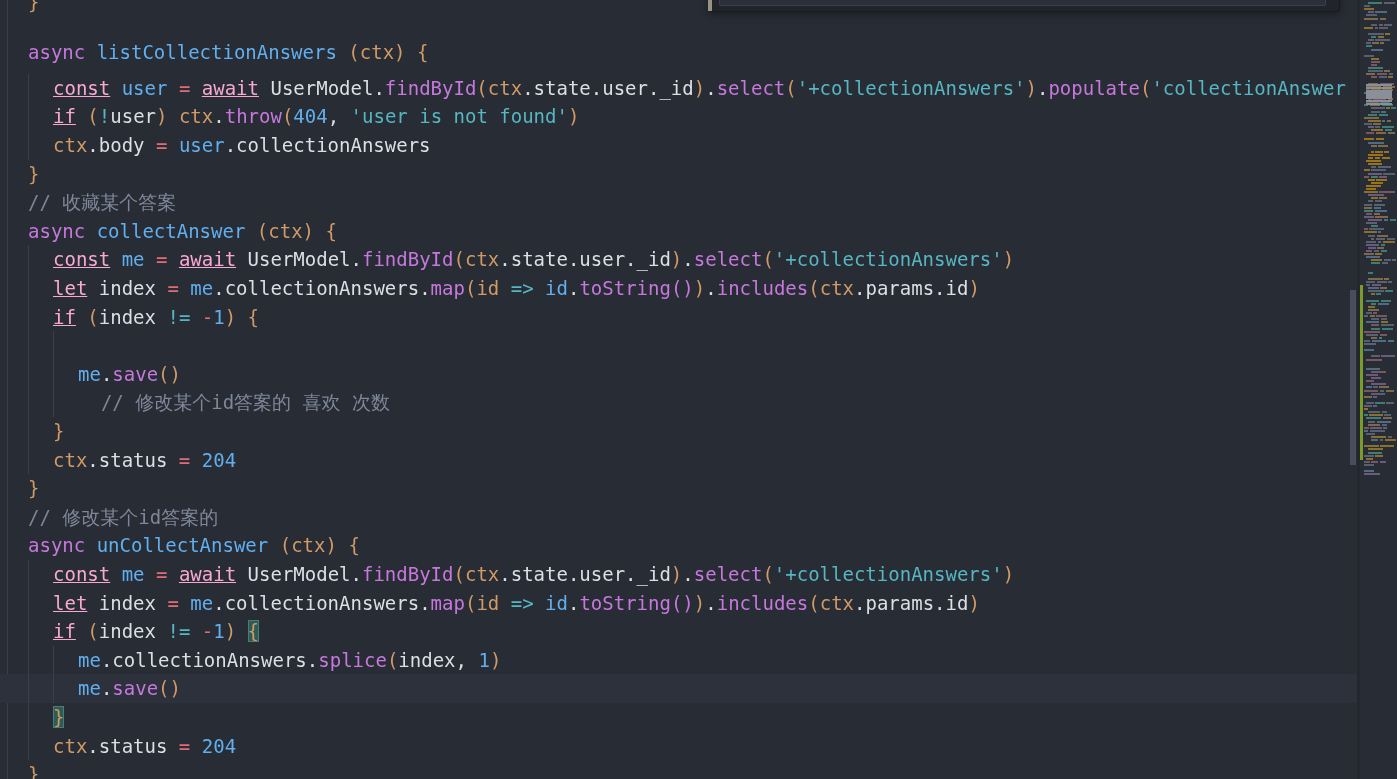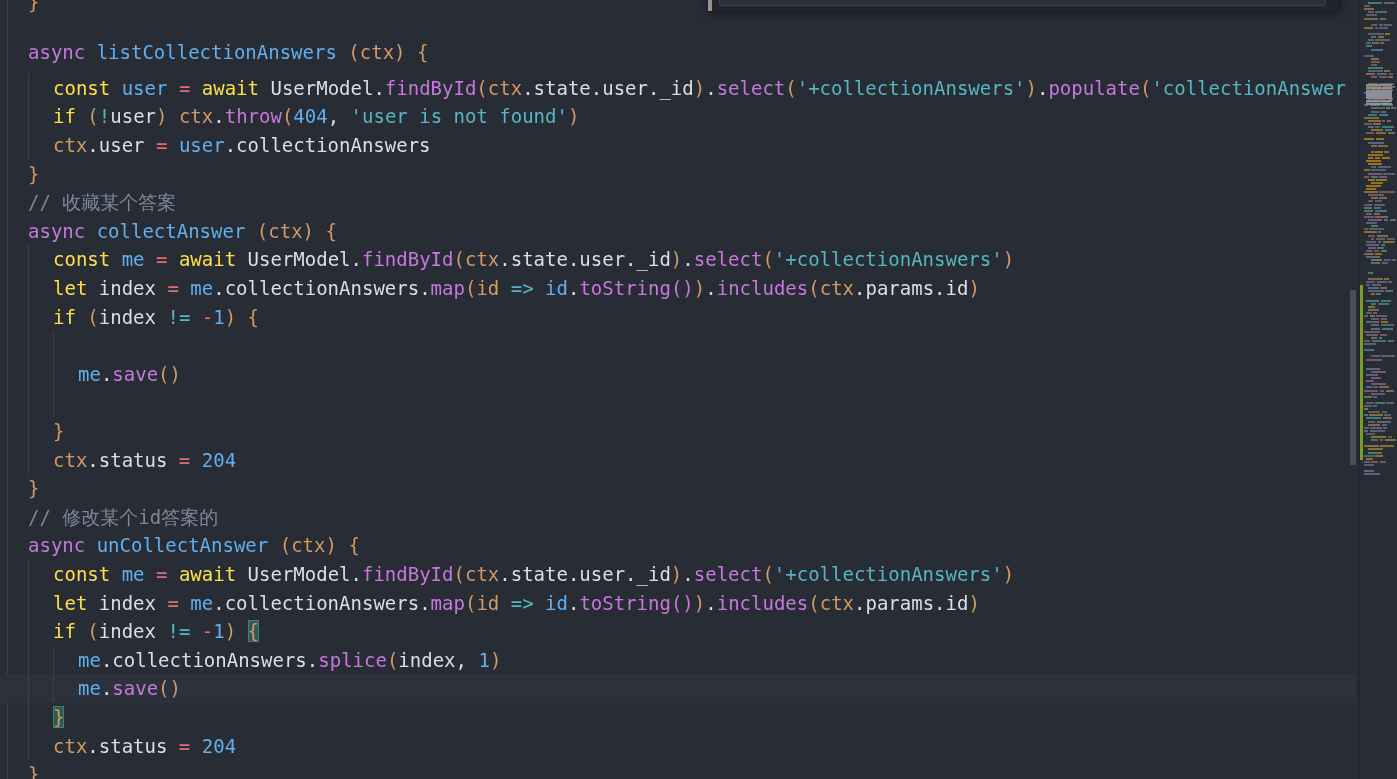--- a/index.html
+++ b/index.html
@@ -74,21 +74,21 @@
 
   
   .bracket-match {
     background: #2d5c57;
     outline: 1px solid #4a7d77;
     outline-offset: -1px;
   }
 
   
   .c-comment  { color: #7d8799; font-style: normal; }
-  .c-keyword  { color: #fde047; }
+  .c-keyword  { color: #f9a8d4; text-decoration: underline; }
   .c-kw2      { color: #c678dd; }
   .c-func     { color: #c678dd; }
   .c-prop     { color: #61afef; }
   .c-num      { color: #61afef; }
   .c-strblue  { color: #56b6c2; }
   .c-op       { color: #56b6c2; }
   .c-brace1   { color: #d19a66; }
   .c-brace2   { color: #c678dd; }
   .c-plain    { color: #dcdfe4; }
   .c-arrow    { color: #56b6c2; }
@@ -165,28 +165,29 @@
 
 <div id="app">
 
   <div id="editor">
     <div class="gutter-edge"></div>
     <div class="code-layer" id="code-layer">
         <div class="line" style="top: -12px;"><span class="txt" style="padding-left: 28px;"><span class="c-brace1">}</span></span></div>
         <div class="line" style="top: 38px;"><span class="txt" style="padding-left: 28px;"><span class="c-kw2">async</span><span class="c-plain"> </span><span class="c-prop">listCollectionAnswers</span><span class="c-plain"> </span><span class="c-brace1">(</span><span class="c-ctx">ctx</span><span class="c-brace1">)</span><span class="c-plain"> </span><span class="c-brace1">{</span></span></div>
         <div class="line" style="top: 73.8px;"><span class="txt" style="padding-left: 53px;"><span class="c-keyword">const</span><span class="c-plain"> </span><span class="c-prop">user</span><span class="c-plain"> </span><span class="c-eq">=</span><span class="c-plain"> </span><span class="c-keyword">await</span><span class="c-plain"> </span><span class="c-plain">UserModel</span><span class="c-plain">.</span><span class="c-func">findById</span><span class="c-brace1">(</span><span class="c-ctx">ctx</span><span class="c-plain">.state.user._id</span><span class="c-brace1">)</span><span class="c-plain">.</span><span class="c-func">select</span><span class="c-brace1">(</span><span class="c-strblue">'+collectionAnswers'</span><span class="c-brace1">)</span><span class="c-plain">.</span><span class="c-func">populate</span><span class="c-brace1">(</span><span class="c-strblue">'collectionAnswer</span></span></div>
         <div class="line" style="top: 102.4px;"><span class="txt" style="padding-left: 53px;"><span class="c-keyword">if</span><span class="c-plain"> </span><span class="c-brace1">(</span><span class="c-op">!</span><span class="c-plain">user</span><span class="c-brace1">)</span><span class="c-plain"> </span><span class="c-ctx">ctx</span><span class="c-plain">.</span><span class="c-func">throw</span><span class="c-brace1">(</span><span class="c-num">404</span><span class="c-plain">, </span><span class="c-strblue">'user is not found'</span><span class="c-brace1">)</span></span></div>
-        <div class="line" style="top: 131px;"><span class="txt" style="padding-left: 53px;"><span class="c-ctx">ctx</span><span class="c-plain">.user </span><span class="c-eq">=</span><span class="c-plain"> </span><span class="c-prop">user</span><span class="c-plain">.collectionAnswers</span></span></div>
+        <div class="line" style="top: 131px;"><span class="txt" style="padding-left: 53px;"><span class="c-ctx">ctx</span><span class="c-plain">.body </span><span class="c-eq">=</span><span class="c-plain"> </span><span class="c-prop">user</span><span class="c-plain">.collectionAnswers</span></span></div>
         <div class="line" style="top: 159.6px;"><span class="txt" style="padding-left: 28px;"><span class="c-brace1">}</span></span></div>
         <div class="line" style="top: 188.2px;"><span class="txt" style="padding-left: 28px;"><span class="c-comment">// 收藏某个答案</span></span></div>
         <div class="line" style="top: 216.8px;"><span class="txt" style="padding-left: 28px;"><span class="c-kw2">async</span><span class="c-plain"> </span><span class="c-prop">collectAnswer</span><span class="c-plain"> </span><span class="c-brace1">(</span><span class="c-ctx">ctx</span><span class="c-brace1">)</span><span class="c-plain"> </span><span class="c-brace1">{</span></span></div>
         <div class="line" style="top: 245.4px;"><span class="txt" style="padding-left: 53px;"><span class="c-keyword">const</span><span class="c-plain"> </span><span class="c-prop">me</span><span class="c-plain"> </span><span class="c-eq">=</span><span class="c-plain"> </span><span class="c-keyword">await</span><span class="c-plain"> </span><span class="c-plain">UserModel</span><span class="c-plain">.</span><span class="c-func">findById</span><span class="c-brace1">(</span><span class="c-ctx">ctx</span><span class="c-plain">.state.user._id</span><span class="c-brace1">)</span><span class="c-plain">.</span><span class="c-func">select</span><span class="c-brace1">(</span><span class="c-strblue">'+collectionAnswers'</span><span class="c-brace1">)</span></span></div>
         <div class="line" style="top: 274px;"><span class="txt" style="padding-left: 53px;"><span class="c-keyword">let</span><span class="c-plain"> </span><span class="c-plain">index</span><span class="c-plain"> </span><span class="c-eq">=</span><span class="c-plain"> </span><span class="c-prop">me</span><span class="c-plain">.collectionAnswers</span><span class="c-plain">.</span><span class="c-func">map</span><span class="c-brace1">(</span><span class="c-ctx">id</span><span class="c-plain"> </span><span class="c-arrow">=&gt;</span><span class="c-plain"> </span><span class="c-prop">id</span><span class="c-plain">.</span><span class="c-func">toString</span><span class="c-brace2">()</span><span class="c-brace1">)</span><span class="c-plain">.</span><span class="c-func">includes</span><span class="c-brace1">(</span><span class="c-ctx">ctx</span><span class="c-plain">.params.id</span><span class="c-brace1">)</span></span></div>
         <div class="line" style="top: 302.6px;"><span class="txt" style="padding-left: 53px;"><span class="c-keyword">if</span><span class="c-plain"> </span><span class="c-brace1">(</span><span class="c-plain">index</span><span class="c-plain"> </span><span class="c-op">!=</span><span class="c-plain"> </span><span class="c-eq">-</span><span class="c-num">1</span><span class="c-brace1">)</span><span class="c-plain"> </span><span class="c-brace1">{</span></span></div>
         <div class="line" style="top: 359.8px;"><span class="txt" style="padding-left: 78px;"><span class="c-prop">me</span><span class="c-plain">.</span><span class="c-func">save</span><span class="c-brace1">()</span></span></div>
+        <div class="line" style="top: 388.4px;"><span class="txt" style="padding-left: 78px;"><span class="c-comment">  // 修改某个id答案的 喜欢 次数</span></span></div>
         <div class="line" style="top: 417px;"><span class="txt" style="padding-left: 53px;"><span class="c-brace1">}</span></span></div>
         <div class="line" style="top: 445.6px;"><span class="txt" style="padding-left: 53px;"><span class="c-ctx">ctx</span><span class="c-plain">.status </span><span class="c-eq">=</span><span class="c-plain"> </span><span class="c-num">204</span></span></div>
         <div class="line" style="top: 474.2px;"><span class="txt" style="padding-left: 28px;"><span class="c-brace1">}</span></span></div>
         <div class="line" style="top: 502.8px;"><span class="txt" style="padding-left: 28px;"><span class="c-comment">// 修改某个id答案的</span></span></div>
         <div class="line" style="top: 531.4px;"><span class="txt" style="padding-left: 28px;"><span class="c-kw2">async</span><span class="c-plain"> </span><span class="c-prop">unCollectAnswer</span><span class="c-plain"> </span><span class="c-brace1">(</span><span class="c-ctx">ctx</span><span class="c-brace1">)</span><span class="c-plain"> </span><span class="c-brace1">{</span></span></div>
         <div class="line" style="top: 560px;"><span class="txt" style="padding-left: 53px;"><span class="c-keyword">const</span><span class="c-plain"> </span><span class="c-prop">me</span><span class="c-plain"> </span><span class="c-eq">=</span><span class="c-plain"> </span><span class="c-keyword">await</span><span class="c-plain"> </span><span class="c-plain">UserModel</span><span class="c-plain">.</span><span class="c-func">findById</span><span class="c-brace1">(</span><span class="c-ctx">ctx</span><span class="c-plain">.state.user._id</span><span class="c-brace1">)</span><span class="c-plain">.</span><span class="c-func">select</span><span class="c-brace1">(</span><span class="c-strblue">'+collectionAnswers'</span><span class="c-brace1">)</span></span></div>
         <div class="line" style="top: 588.6px;"><span class="txt" style="padding-left: 53px;"><span class="c-keyword">let</span><span class="c-plain"> </span><span class="c-plain">index</span><span class="c-plain"> </span><span class="c-eq">=</span><span class="c-plain"> </span><span class="c-prop">me</span><span class="c-plain">.collectionAnswers</span><span class="c-plain">.</span><span class="c-func">map</span><span class="c-brace1">(</span><span class="c-ctx">id</span><span class="c-plain"> </span><span class="c-arrow">=&gt;</span><span class="c-plain"> </span><span class="c-prop">id</span><span class="c-plain">.</span><span class="c-func">toString</span><span class="c-brace2">()</span><span class="c-brace1">)</span><span class="c-plain">.</span><span class="c-func">includes</span><span class="c-brace1">(</span><span class="c-ctx">ctx</span><span class="c-plain">.params.id</span><span class="c-brace1">)</span></span></div>
         <div class="line" style="top: 617.2px;"><span class="txt" style="padding-left: 53px;"><span class="c-keyword">if</span><span class="c-plain"> </span><span class="c-brace1">(</span><span class="c-plain">index</span><span class="c-plain"> </span><span class="c-op">!=</span><span class="c-plain"> </span><span class="c-eq">-</span><span class="c-num">1</span><span class="c-brace1">)</span><span class="c-plain"> </span><span class="c-brace1 bracket-match">{</span></span></div>
         <div class="line" style="top: 645.8px;"><span class="txt" style="padding-left: 78px;"><span class="c-prop">me</span><span class="c-plain">.collectionAnswers</span><span class="c-plain">.</span><span class="c-func">splice</span><span class="c-brace1">(</span><span class="c-plain">index</span><span class="c-plain">, </span><span class="c-num">1</span><span class="c-brace1">)</span></span></div>
         <div class="line current" style="top: 674.4px;"><span class="txt" style="padding-left: 78px;"><span class="c-prop">me</span><span class="c-plain">.</span><span class="c-func">save</span><span class="c-brace1">()</span></span></div>

